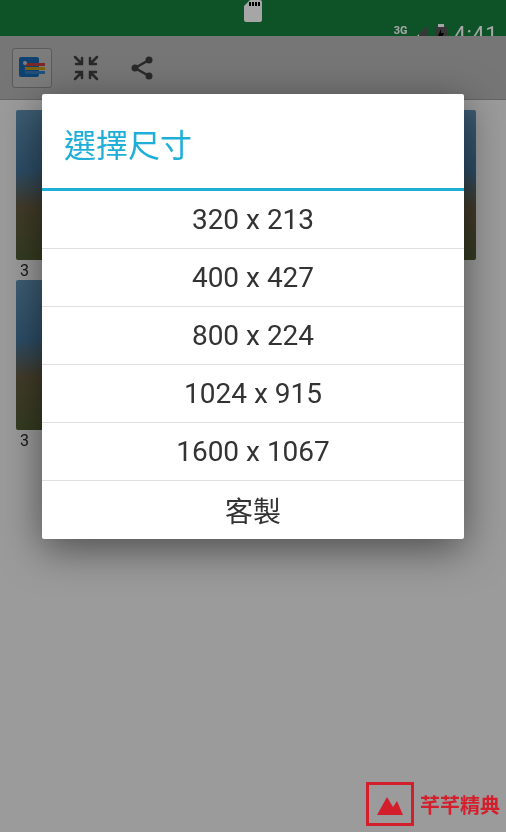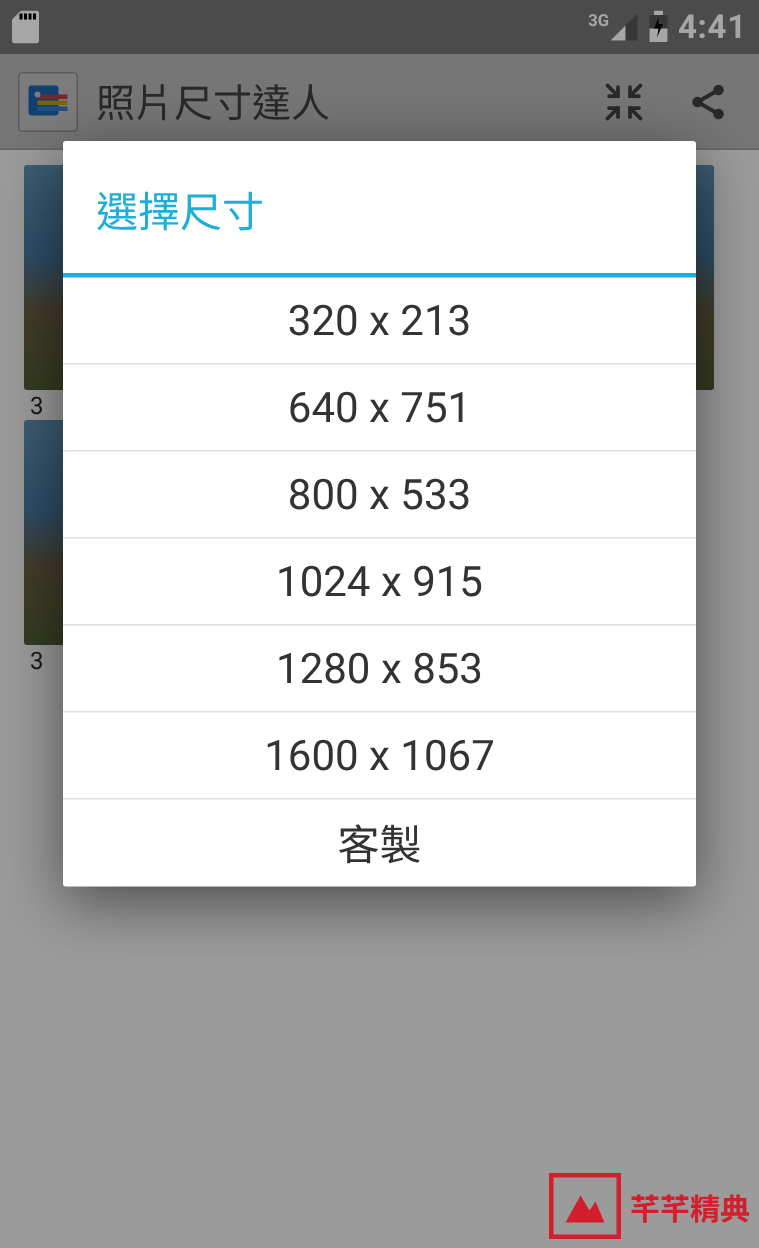--- a/index.html
+++ b/index.html
@@ -1,43 +1,43 @@
 <!DOCTYPE html>
 <html><head>
 <meta charset="utf-8">
 <style>
   * { margin: 0; padding: 0; box-sizing: border-box; }
   html, body { width: 506px; height: 832px; font-family: Roboto, "Noto Sans CJK TC", Arial, sans-serif; background: #000; }
   .screen { position: relative; width: 506px; height: 832px; background: #eeeeee; overflow: hidden; }
 
   
-  .status-bar { height: 36px; background: #737373; color: #fff; display: flex; align-items: center; padding: 0 8px; }
+  .status-bar { height: 36px; background: #15803d; color: #fff; display: flex; align-items: center; padding: 0 8px; flex-direction: column; }
   .status-left { flex: 0 0 auto; display: flex; align-items: center; }
   .status-right { margin-left: auto; display: flex; align-items: center; gap: 6px; }
   .sd-icon { width: 18px; height: 22px; }
-  .clock { font-size: 22px; font-weight: 700; letter-spacing: 0.5px; }
+  .clock { font-size: 22px; font-weight: 400; letter-spacing: 0.5px; }
   .g3 { font-size: 11px; font-weight: 700; line-height: 1; }
 
   
   .app-bar { height: 64px; background: #f2f2f2; border-bottom: 1px solid #d0d0d0; display: flex; align-items: center; padding: 0 12px; gap: 12px; }
   .app-icon { width: 40px; height: 40px; border: 1px solid #bbb; border-radius: 3px; display: flex; align-items: center; justify-content: center; background: #fff; }
   .app-title { font-size: 26px; color: #555; flex: 1; }
   .toolbar-btn { width: 44px; height: 44px; display: flex; align-items: center; justify-content: center; }
 
   
   .bg-thumbs { position: absolute; top: 100px; left: 0; right: 0; padding: 10px 16px; display: flex; flex-wrap: wrap; gap: 20px; }
   .thumb { width: 220px; height: 150px; border-radius: 2px; background: linear-gradient(to bottom, #7ec0ee 0%, #5c9fd4 40%, #8a7a58 65%, #6c7c45 100%); position: relative; }
   .thumb-label { position: absolute; bottom: -20px; left: 4px; color: #333; font-size: 16px; }
 
   
   .scrim { position: absolute; inset: 0; background: rgba(0,0,0,0.35); }
 
   
   .dialog { position: absolute; left: 42px; right: 42px; top: 94px; background: #fff; box-shadow: 0 10px 40px rgba(0,0,0,0.5); border-radius: 2px; }
-  .dialog-title { color: #1eaed8; font-size: 28px; padding: 26px 22px 22px 22px; border-bottom: 3px solid #1eaed8; }
+  .dialog-title { color: #1eaed8; font-size: 32px; padding: 26px 22px 22px 22px; border-bottom: 3px solid #1eaed8; }
   .dialog-list { }
   .dialog-item { height: 58px; display: flex; align-items: center; justify-content: center; font-size: 28px; color: #333; border-bottom: 1px solid #e0e0e0; }
   .dialog-item:last-child { border-bottom: none; }
 
   
   .watermark { position: absolute; right: 6px; bottom: 6px; display: flex; align-items: center; gap: 6px; color: #d31e2c; font-size: 20px; font-weight: 700; }
   .watermark-box { width: 48px; height: 44px; border: 3px solid #d31e2c; display: flex; align-items: center; justify-content: center; }
 
   .dimmed { filter: brightness(0.75); }
 </style>
@@ -77,21 +77,20 @@
   <div class="app-bar dimmed">
     <div class="app-icon">
       <svg width="30" height="30" viewBox="0 0 30 30">
         <rect x="2" y="4" width="20" height="20" fill="#1e88e5" rx="2"></rect>
         <rect x="8" y="10" width="20" height="3" fill="#ff5252"></rect>
         <rect x="8" y="14" width="20" height="3" fill="#ffca28"></rect>
         <rect x="8" y="18" width="20" height="3" fill="#42a5f5"></rect>
         <circle cx="8" cy="10" r="2" fill="#fff"></circle>
       </svg>
     </div>
-    <div class="app-title">照片尺寸達人</div>
     <div class="toolbar-btn">
       <svg width="28" height="28" viewBox="0 0 28 28">
         <path d="M3 3 L10 10 M10 4 L10 10 L4 10" stroke="#555" stroke-width="2.5" fill="none" stroke-linecap="round"></path>
         <path d="M25 3 L18 10 M18 4 L18 10 L24 10" stroke="#555" stroke-width="2.5" fill="none" stroke-linecap="round"></path>
         <path d="M3 25 L10 18 M10 24 L10 18 L4 18" stroke="#555" stroke-width="2.5" fill="none" stroke-linecap="round"></path>
         <path d="M25 25 L18 18 M18 24 L18 18 L24 18" stroke="#555" stroke-width="2.5" fill="none" stroke-linecap="round"></path>
       </svg>
     </div>
     <div class="toolbar-btn">
       <svg width="28" height="28" viewBox="0 0 28 28">
@@ -117,30 +116,27 @@
 
   <div class="scrim"></div>
 
   <div class="dialog">
     <div class="dialog-title">選擇尺寸</div>
     <div class="dialog-list">
       <div class="dialog-item">
           <span>320 x 213</span>
         </div>
       <div class="dialog-item">
-          <span>640 x 751</span>
+          <span>400 x 427</span>
         </div>
       <div class="dialog-item">
-          <span>800 x 533</span>
+          <span>800 x 224</span>
         </div>
       <div class="dialog-item">
           <span>1024 x 915</span>
-        </div>
-      <div class="dialog-item">
-          <span>1280 x 853</span>
         </div>
       <div class="dialog-item">
           <span>1600 x 1067</span>
         </div>
       <div class="dialog-item">
           <span>客製</span>
         </div>
     </div>
   </div>
 

